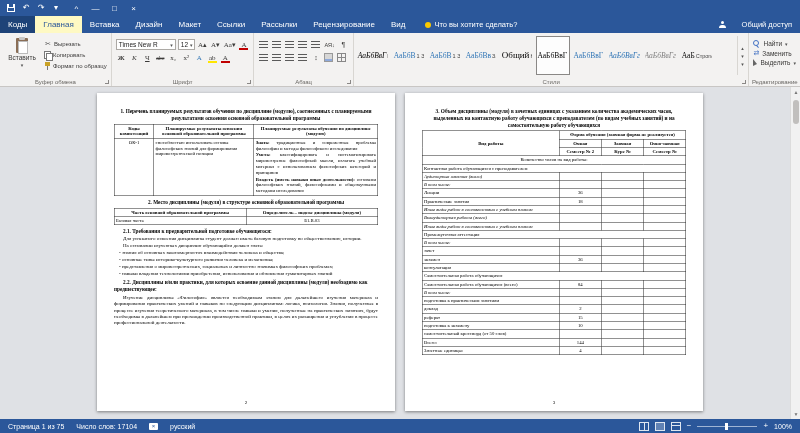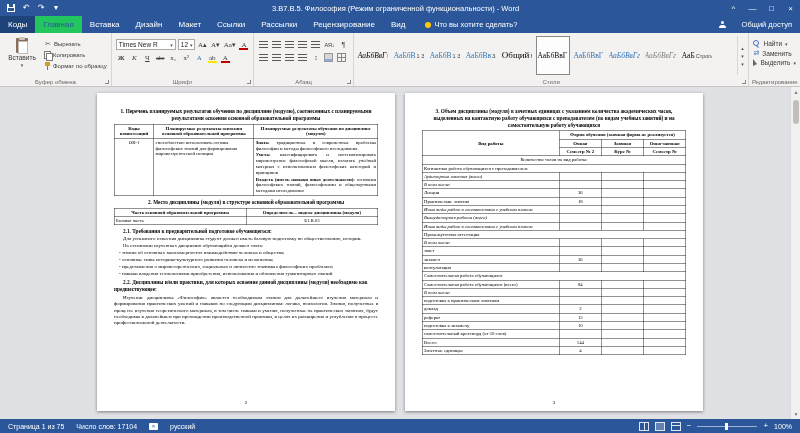--- a/index.html
+++ b/index.html
@@ -15,21 +15,21 @@
   .floppy::before{content:"";position:absolute;left:2px;top:0;width:4px;height:3px;background:#2b579a}
   .floppy::after{content:"";position:absolute;left:1px;bottom:1px;width:6px;height:3px;background:#2b579a}
   .doc-title{flex:1;text-align:center;font-size:7.5px;white-space:nowrap;overflow:hidden;text-overflow:ellipsis}
   .winbtns{display:flex;height:100%}
   .winbtn{width:19px;display:flex;align-items:center;justify-content:center;font-size:8px}
 
   
   .tabsrow{height:17px;background:#2b579a;display:flex;align-items:stretch;color:#fff;font-size:8px;flex:0 0 auto}
   .tab{display:flex;align-items:center;padding:0 8px;white-space:nowrap}
   .tab.file{background:#1e4378}
-  .tab.active{background:#22c55e;color:#2b579a}
+  .tab.active{background:#fef9c3;color:#2b579a}
   .tellme{display:flex;align-items:center;gap:3px;margin-left:12px;font-size:7.5px;white-space:nowrap}
   .bulb{width:6px;height:6px;border-radius:50%;background:#fbca00;flex:0 0 auto}
   .rightgrp{margin-left:auto;display:flex;align-items:center;gap:16px;padding-right:8px;font-size:7.5px;white-space:nowrap}
   .person{width:7px;height:7px;position:relative;flex:0 0 auto}
   .person::before{content:"";position:absolute;top:0;left:2px;width:3px;height:3px;border-radius:50%;background:#fff}
   .person::after{content:"";position:absolute;bottom:0;left:0;width:7px;height:3px;border-radius:3px 3px 0 0;background:#fff}
 
   
   .ribbon{height:54px;background:#f3f2f1;border-bottom:1px solid #c8c6c4;display:flex;flex:0 0 auto;color:#3b3a39}
   .group{position:relative;border-right:1px solid #d8d6d2;padding:3px 4px 11px;display:flex;gap:4px}
@@ -128,21 +128,20 @@
 
   <div class="titlebar">
     <div class="qat">
       <span class="qbtn">
           <span class="floppy"></span>
         </span>
       <span class="qbtn">↶</span>
       <span class="qbtn">↷</span>
       <span class="qbtn">▾</span>
     </div>
-    <div class="doc-title">3.В7.В.5. Философия (Режим ограниченной функциональности) - Word</div>
     <div class="winbtns">
       <span class="winbtn">^</span>
       <span class="winbtn">—</span>
       <span class="winbtn">□</span>
       <span class="winbtn">×</span>
     </div>
   </div>
 
   <div class="tabsrow">
     <div class="tab file">Коды</div>

